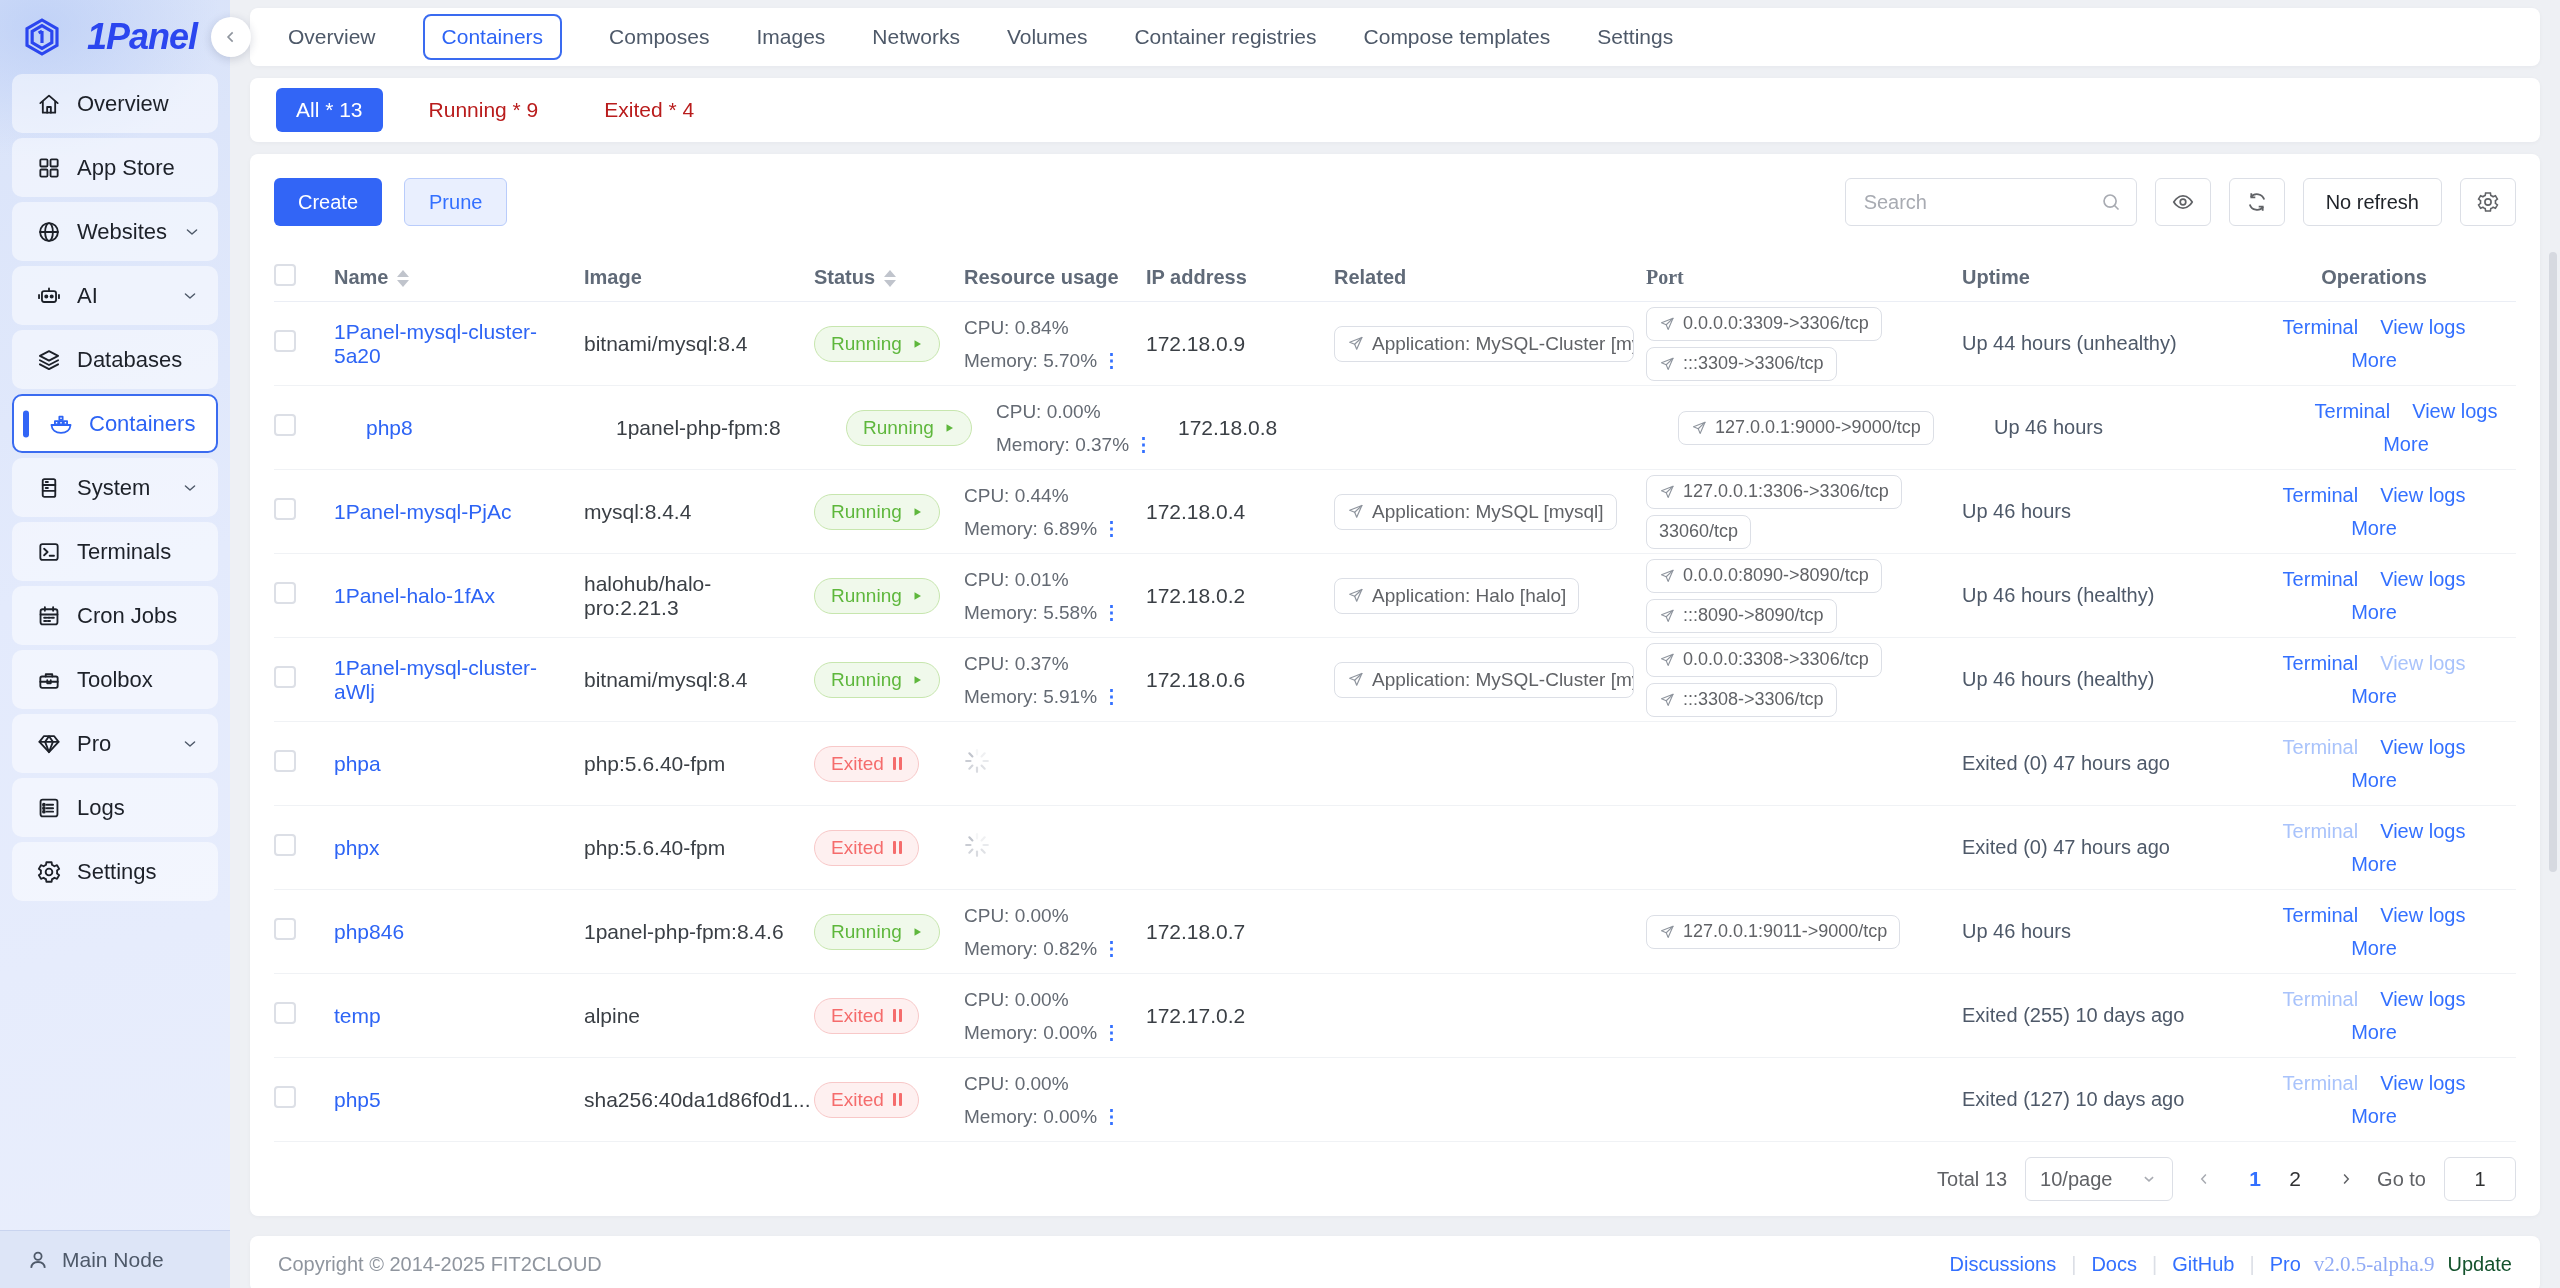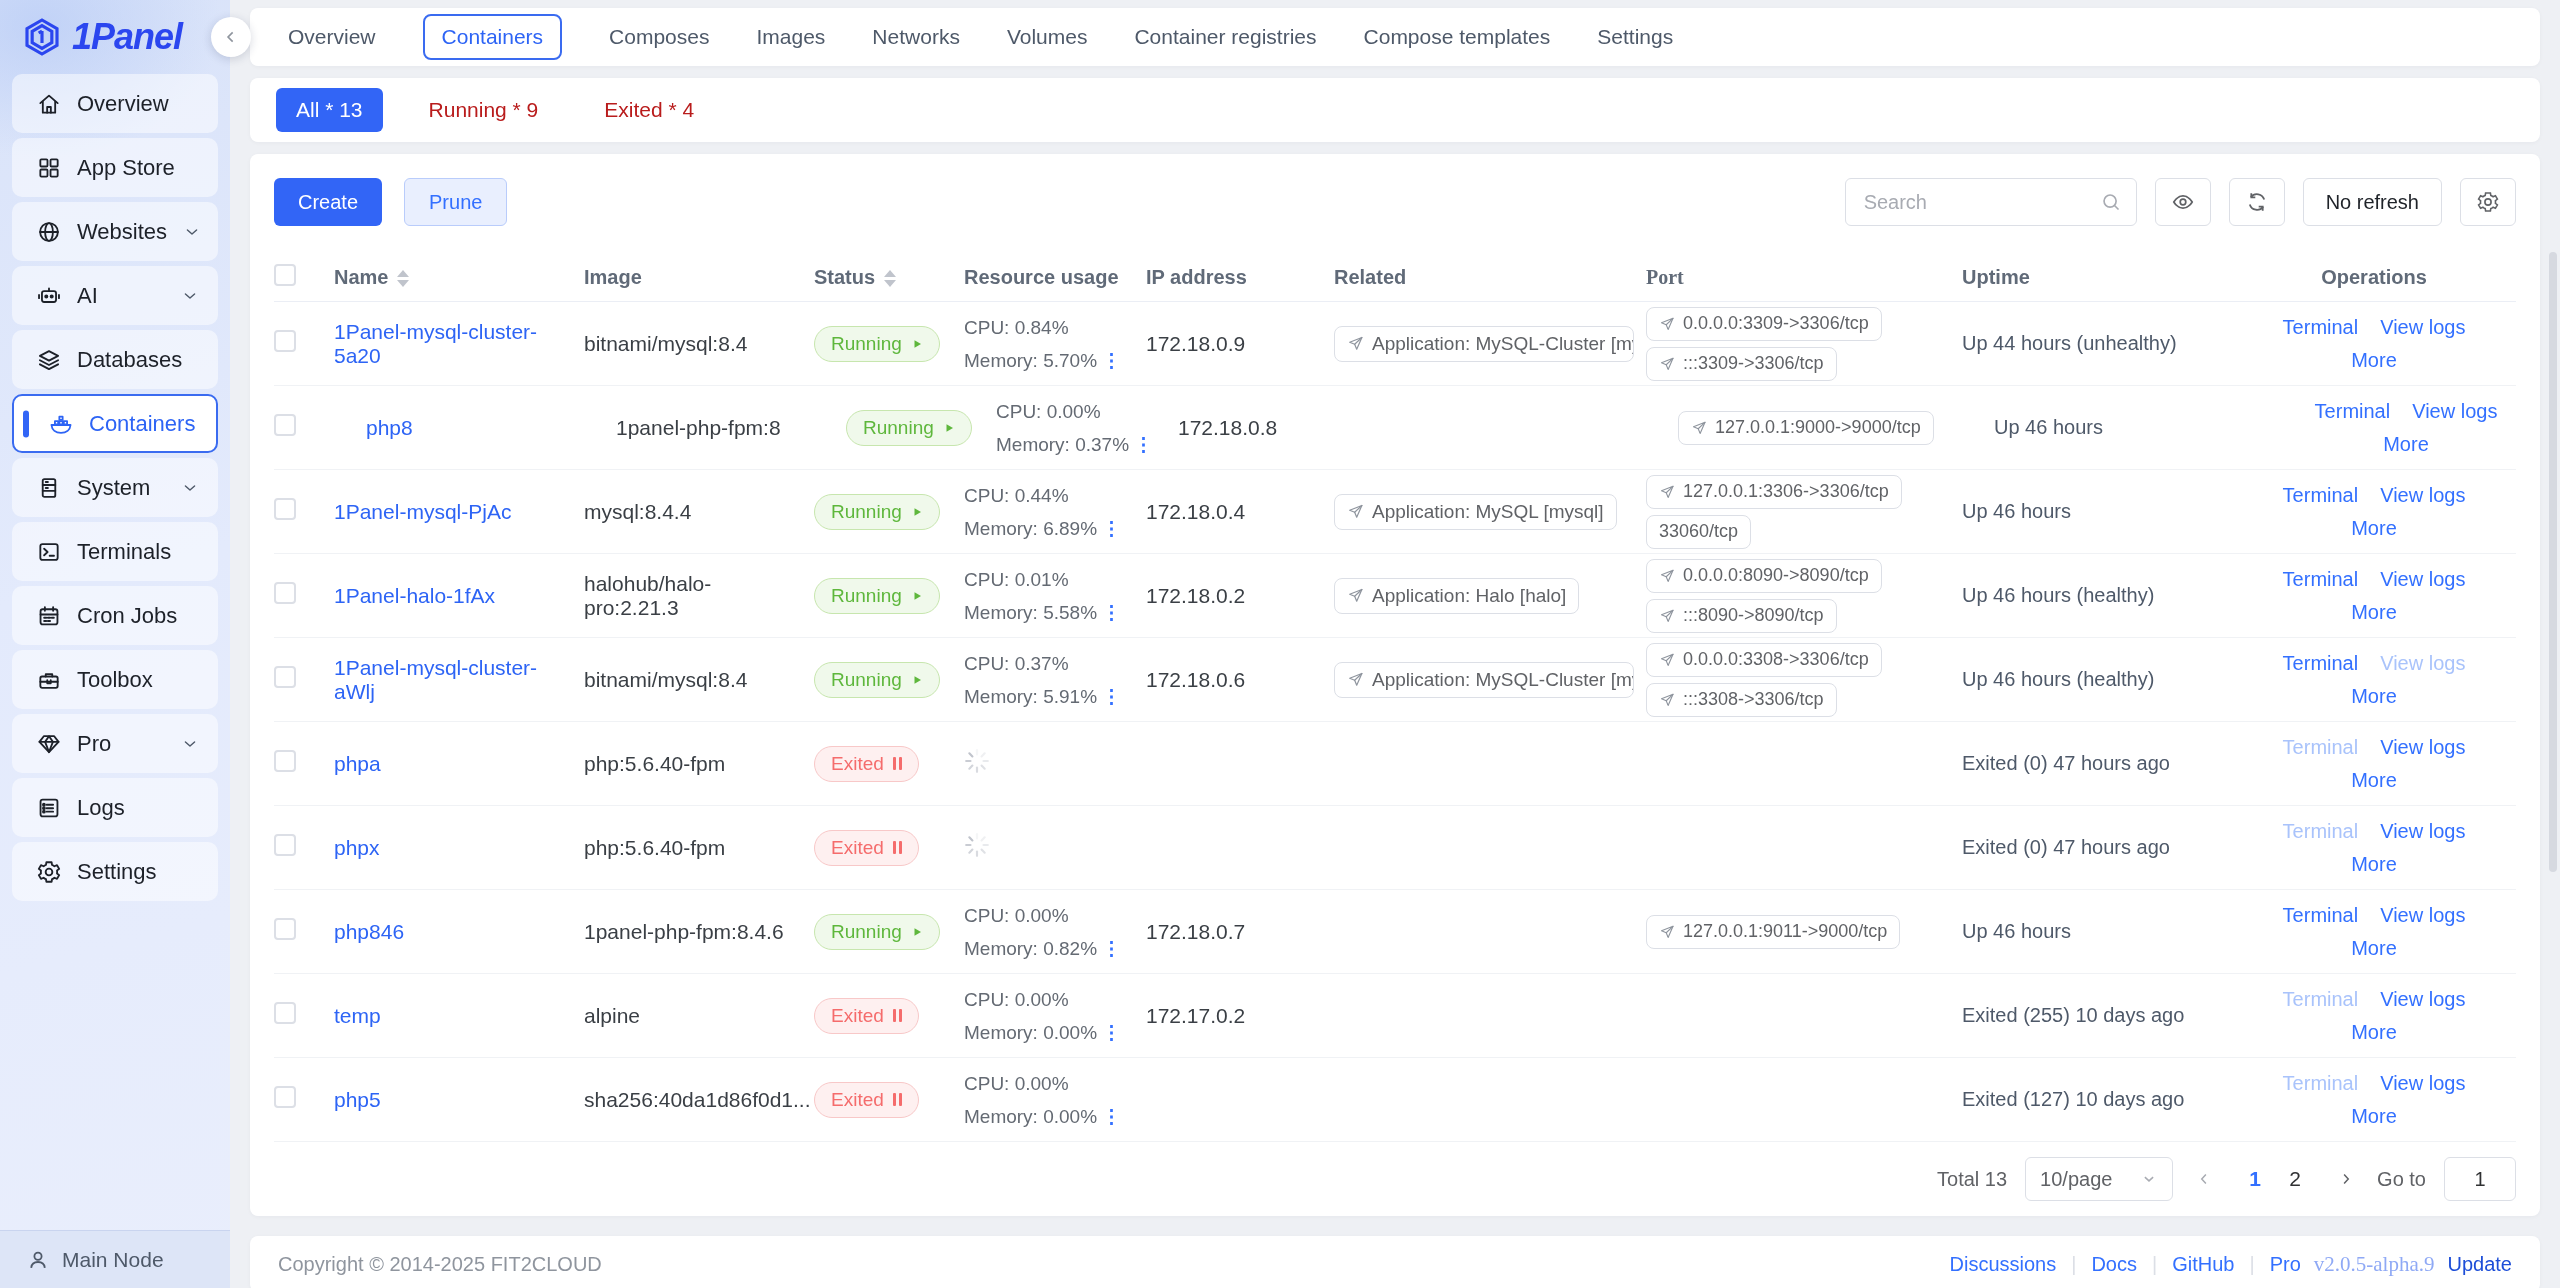--- a/index.html
+++ b/index.html
@@ -13,21 +13,21 @@
   svg { display:block; }
   .ic { display:inline-flex; align-items:center; justify-content:center; flex:none; }
 
   
   .sidebar {
     position:absolute; left:0; top:0; bottom:0; width:230px;
     background:
       radial-gradient(300px 220px at 18% 2%, rgba(173,196,245,.55) 0%, rgba(173,196,245,0) 60%),
       linear-gradient(165deg,#d9e3f9 0%,#e3eafc 45%,#e9eefc 100%);
   }
-  .logo-row { height:74px; display:flex; align-items:center; padding-left:22px; gap:10px; }
+  .logo-row { height:74px; display:flex; align-items:center; padding-left:22px; gap:25px; }
   .logo-text { font-size:36px; font-weight:800; color:#2b46ef; letter-spacing:-1px; font-style:italic; }
   .side-items { padding:0 12px; display:flex; flex-direction:column; gap:5px; }
   .side-item {
     height:59px; border-radius:10px; background:rgba(255,255,255,.5);
     display:flex; align-items:center; padding:0 16px 0 22px; gap:15px;
     color:#1d2129; font-size:22px; position:relative; border:2px solid transparent;
     cursor:pointer;
   }
   .side-item .chev { margin-left:auto; color:#4e5969; }
   .side-item.active { background:#fff; border-color:#3a6bf0; color:#2d64f5; }
@@ -128,21 +128,21 @@
   .pnum.active { color:#3370ff; font-weight:700; }
   .goto-input { width:72px; height:44px; border:1px solid #dcdfe6; border-radius:6px; text-align:center; font-size:20px; font-family:inherit; color:#303133; outline:none; }
 
   
   .footer { margin-top:20px; height:56px; background:#fff; border-radius:8px; display:flex; align-items:center; padding:0 28px; box-shadow:0 1px 4px rgba(31,35,41,.04); }
   .copyright { color:#8f959e; font-size:20px; }
   .footer-right { margin-left:auto; display:flex; align-items:center; }
   .flink { color:#3370ff; font-size:20px; cursor:pointer; }
   .fsep { color:#dcdfe6; margin:0 15px; font-size:20px; }
   .fversion { font-family:"Liberation Serif", serif; color:#8fa9f5; font-size:21px; margin-left:13px; }
-  .fupdate { color:#1d4ed8; font-size:20px; margin-left:13px; cursor:pointer; }
+  .fupdate { color:#14532d; font-size:20px; margin-left:13px; cursor:pointer; }
 
   .scroll-thumb { position:absolute; right:3px; top:252px; width:8px; height:620px; border-radius:4px; background:#d6d9e0; }
 </style>
 </head>
 <body>
 
 <div class="sidebar">
   <div class="logo-row">
     <span class="ic">
       <svg width="40" height="40" viewBox="0 0 24 24" fill="none" stroke="#2b46ef" stroke-width="1.9">

